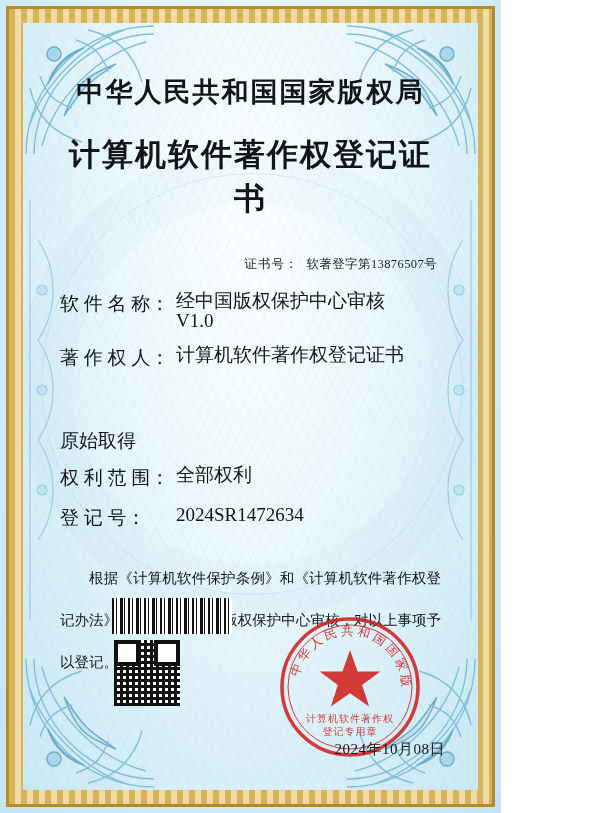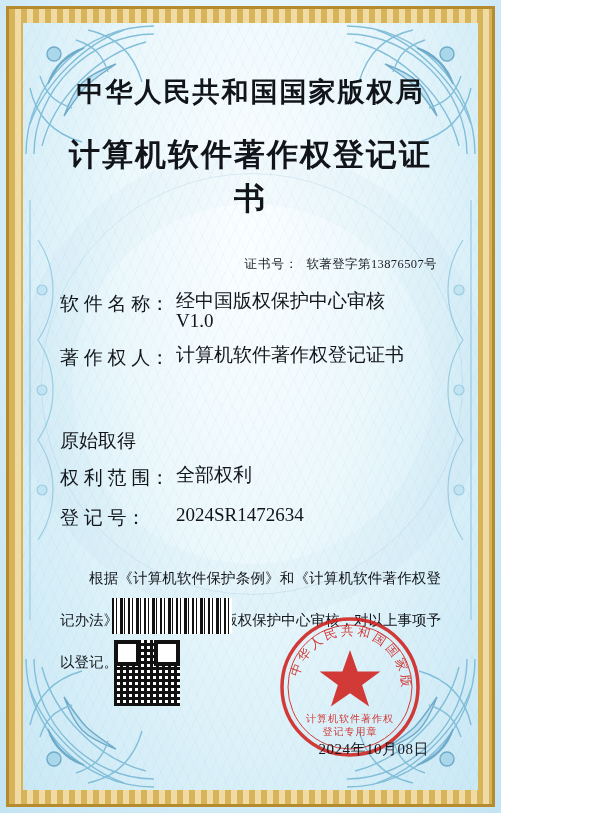--- a/index.html
+++ b/index.html
@@ -181,21 +181,21 @@
     position: absolute;
     right: 78px;
     top: 614px;
     width: 146px;
     height: 146px;
   }
   .seal svg { display: block; }
 
   .date {
     position: absolute;
-    right: 72px;
+    right: 56px;
     top: 740px;
     font-size: 15px;
     color: #14171c;
     letter-spacing: .5px;
   }
 </style>
 </head>
 <body>
 
 <div id="cert">

